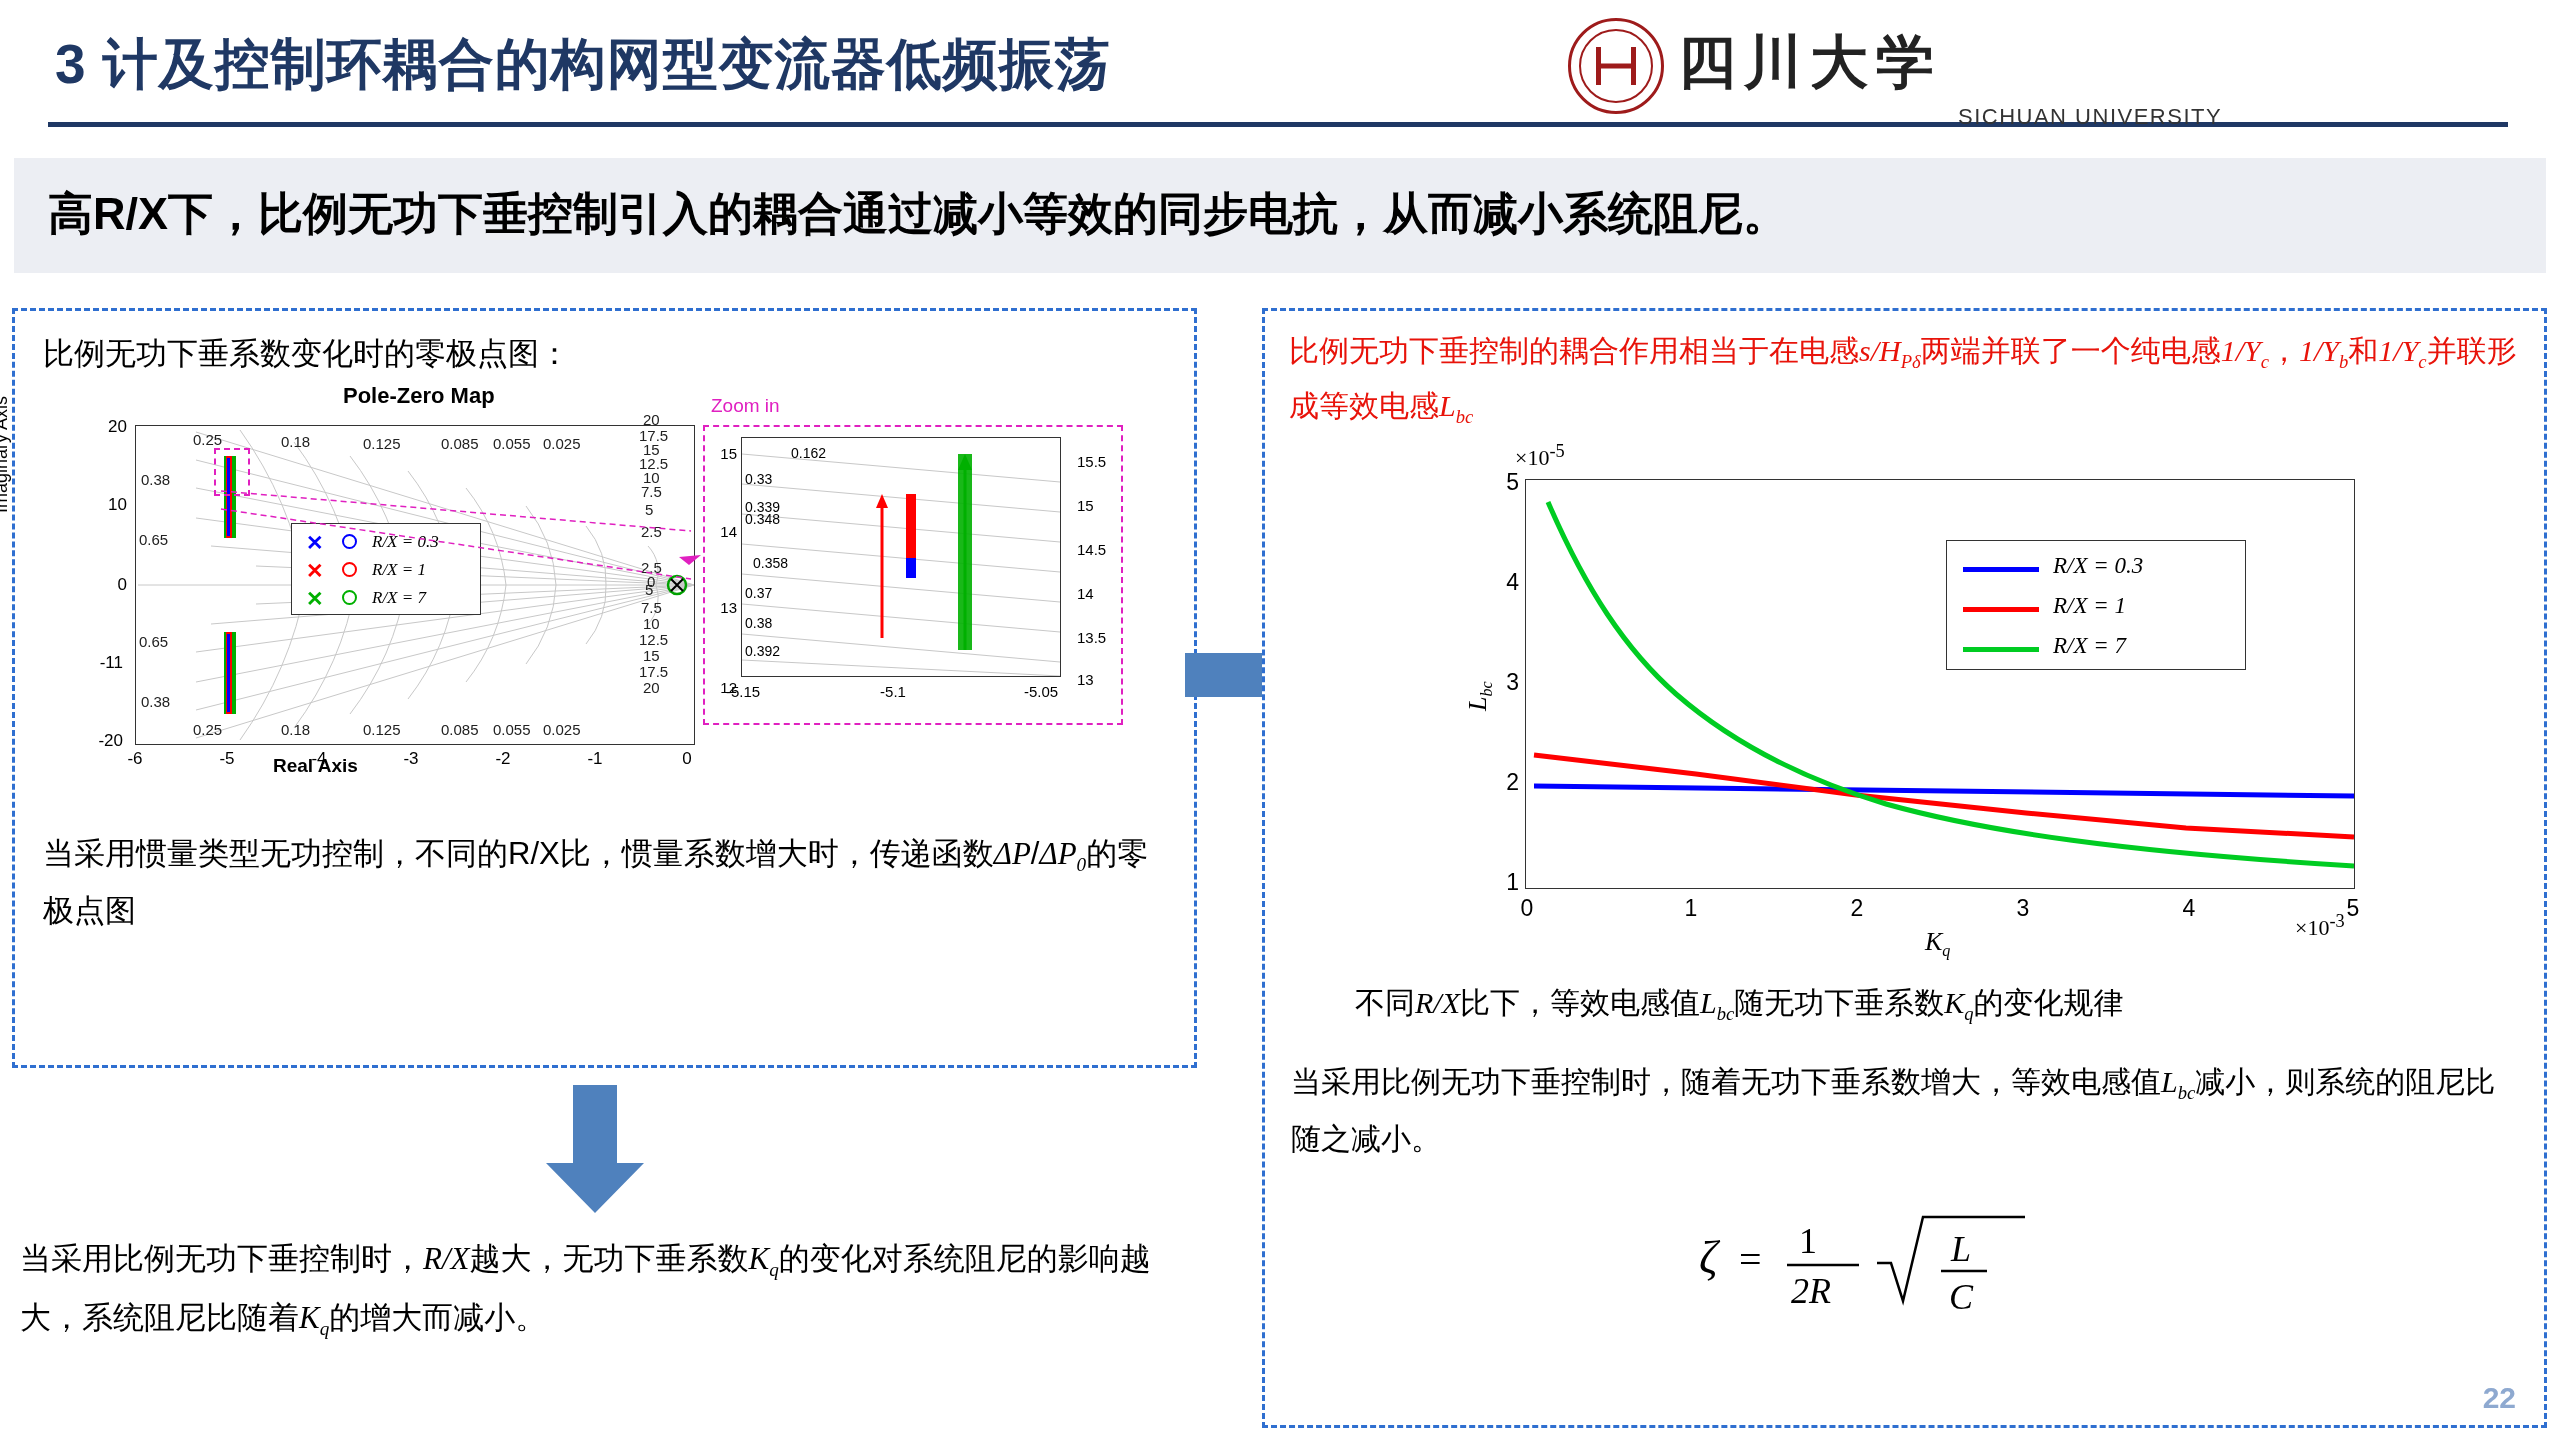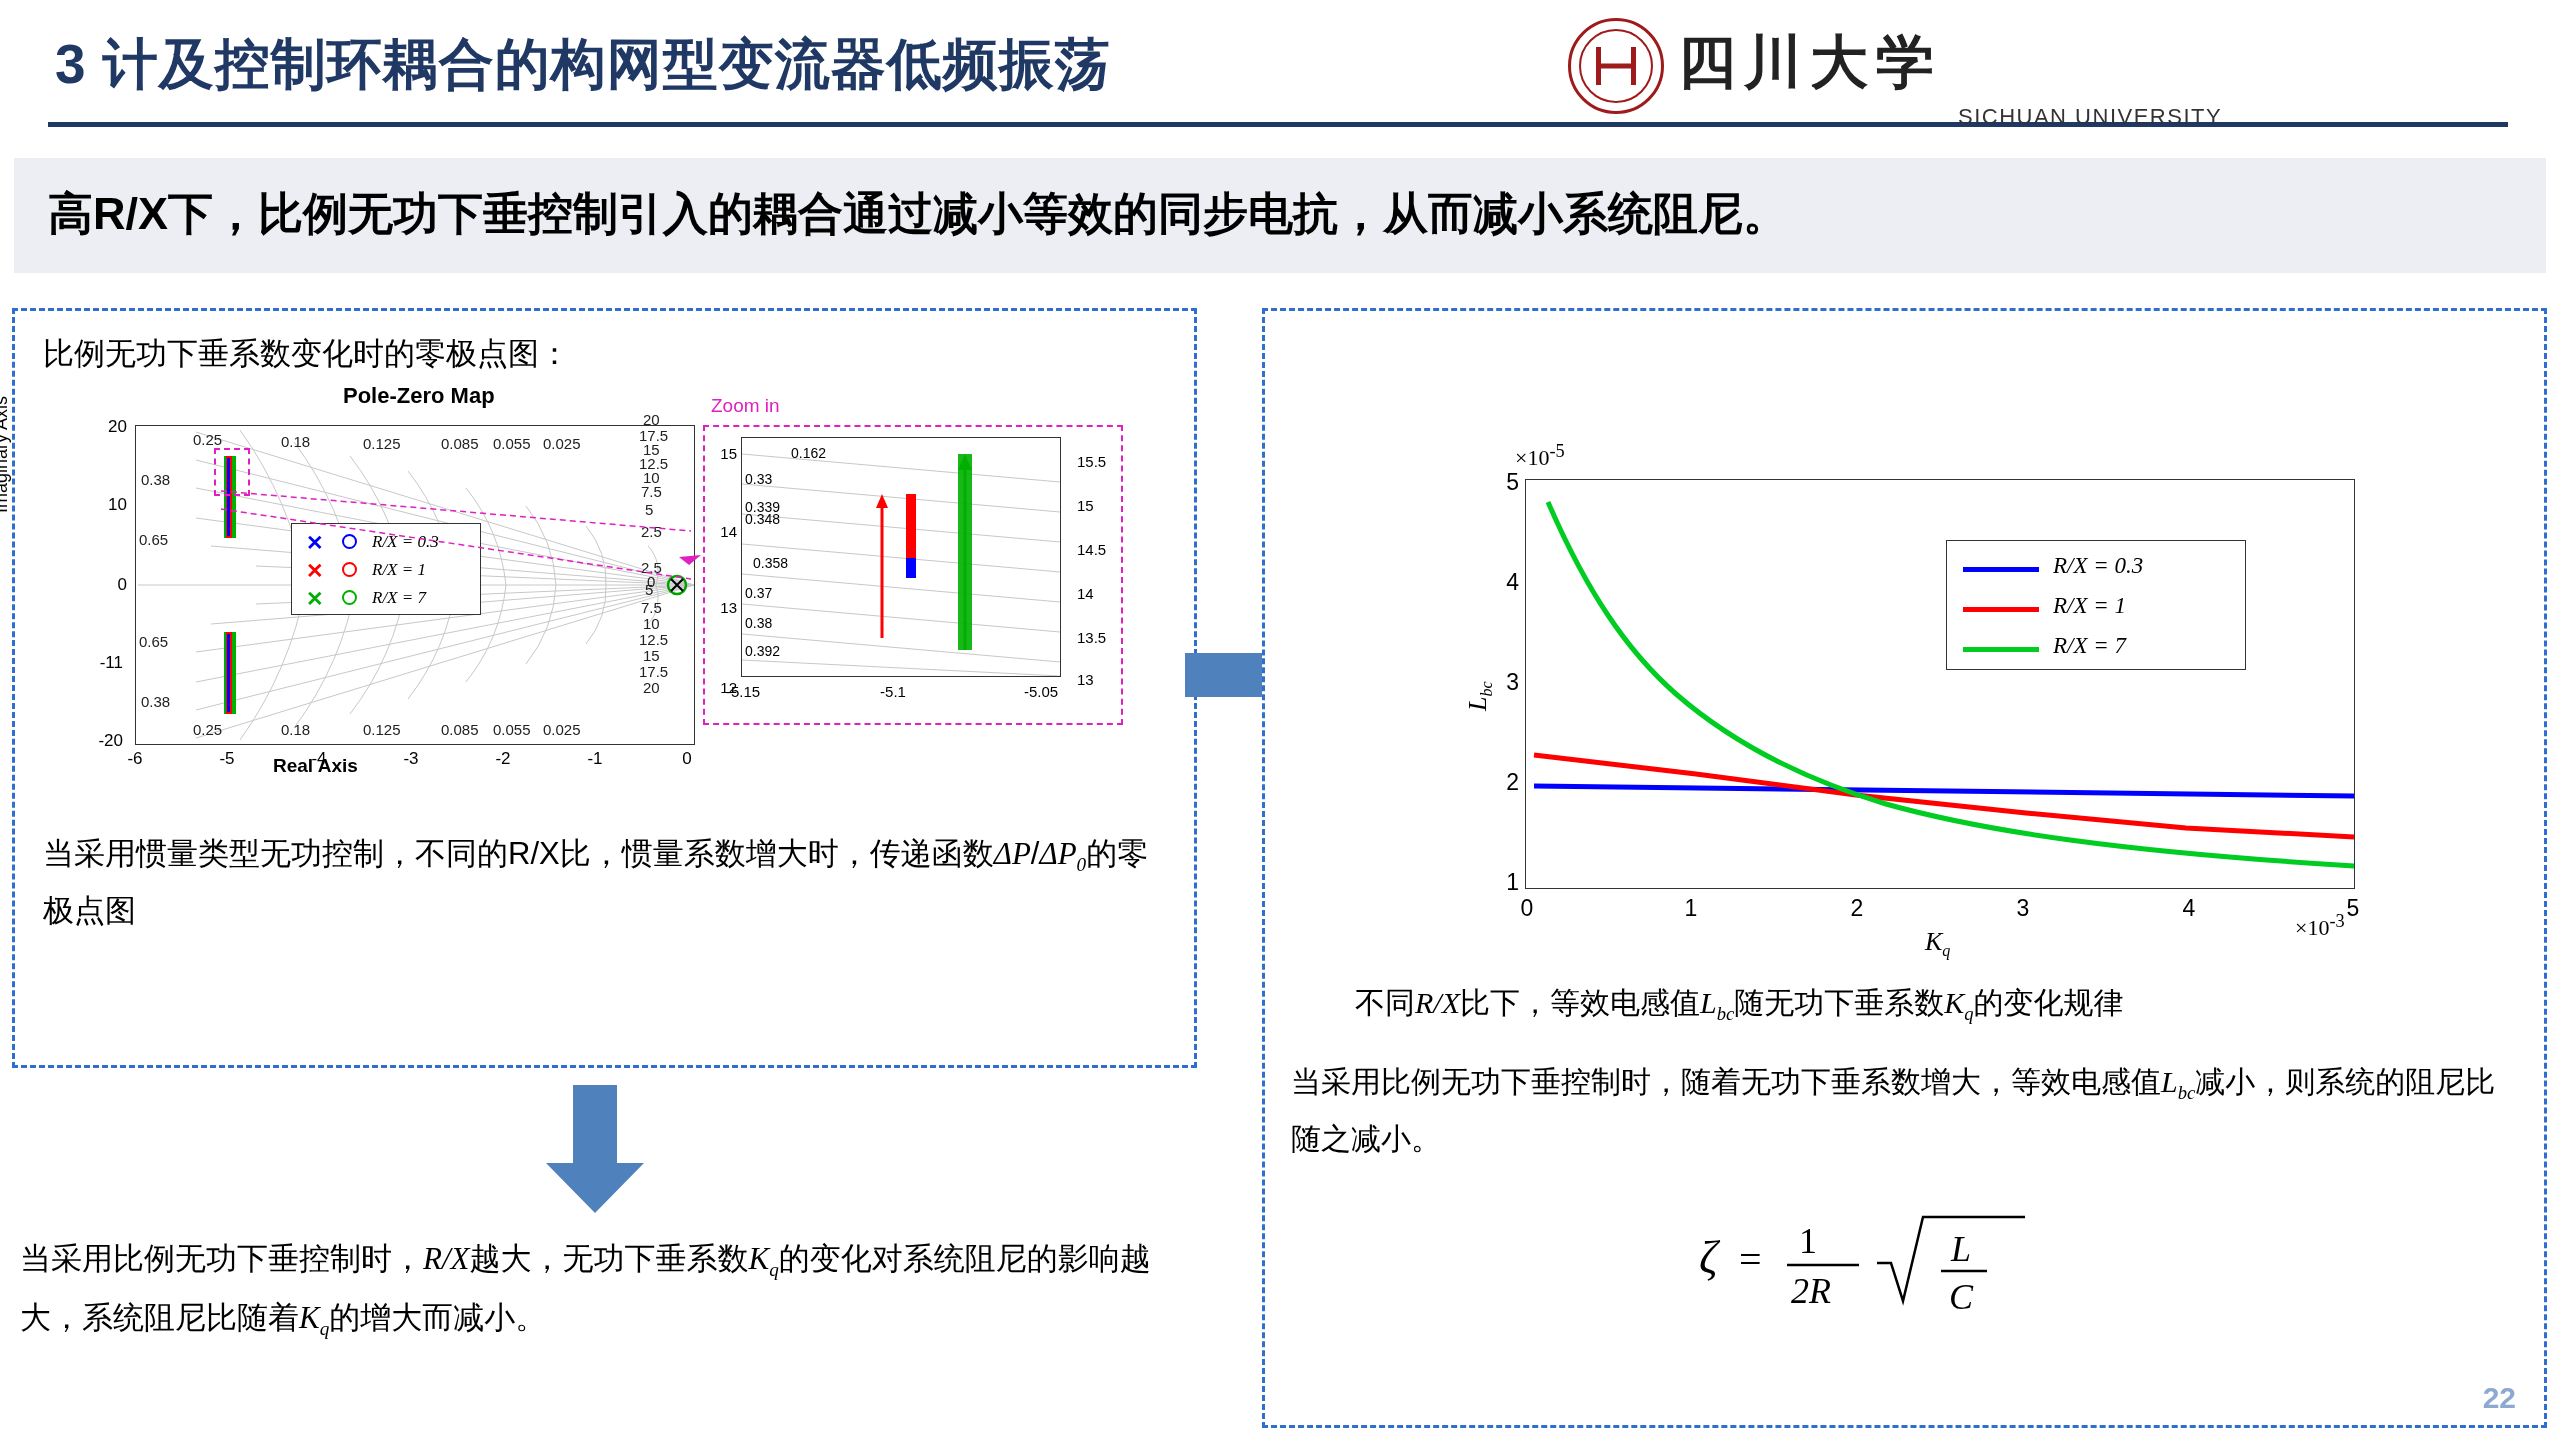--- a/index.html
+++ b/index.html
@@ -679,20 +679,23 @@
 
 <svg class="arrow-right" viewBox="0 0 130 110">
   <path d="M0,33 L0,77 L78,77 L78,104 L128,55 L78,6 L78,33 Z" fill="#4f81bd"></path>
 </svg>
 
 <div class="bottom-left-text">
   当采用比例无功下垂控制时，<span class="ital">R/X</span>越大，无功下垂系数<span class="ital">K<sub>q</sub></span>的变化对系统阻尼的影响越大，系统阻尼比随着<span class="ital">K<sub>q</sub></span>的增大而减小。
 </div>
 
 <div class="panel panel-right">
+  <div class="right-head">
+    比例无功下垂控制的耦合作用相当于在电感<span class="ital">s/H<sub>Pδ</sub></span>两端并联了一个纯电感<span class="ital">1/Y<sub>c</sub></span>，<span class="ital">1/Y<sub>b</sub></span>和<span class="ital">1/Y<sub>c</sub></span>并联形成等效电感<span class="ital">L<sub>bc</sub></span>
+  </div>
 
   <div class="lbc-fig">
     <div class="lbc-exp">×10<sup>-5</sup></div>
     <div class="lbc-exp-x">×10<sup>-3</sup></div>
 
     <div class="lbc-axes">
       <svg width="828" height="408" style="position:absolute;left:0;top:0;">
 
         <path d="M8,306 L828,316" stroke="#0000ff" stroke-width="5" fill="none"></path>
 

